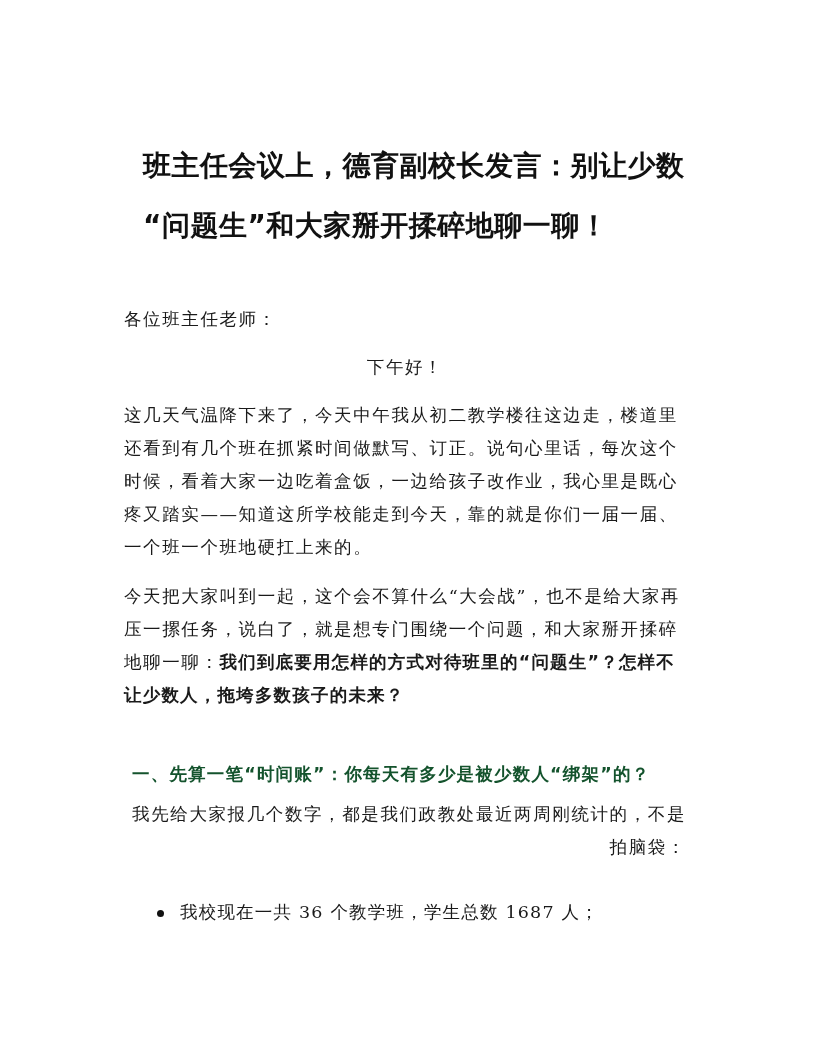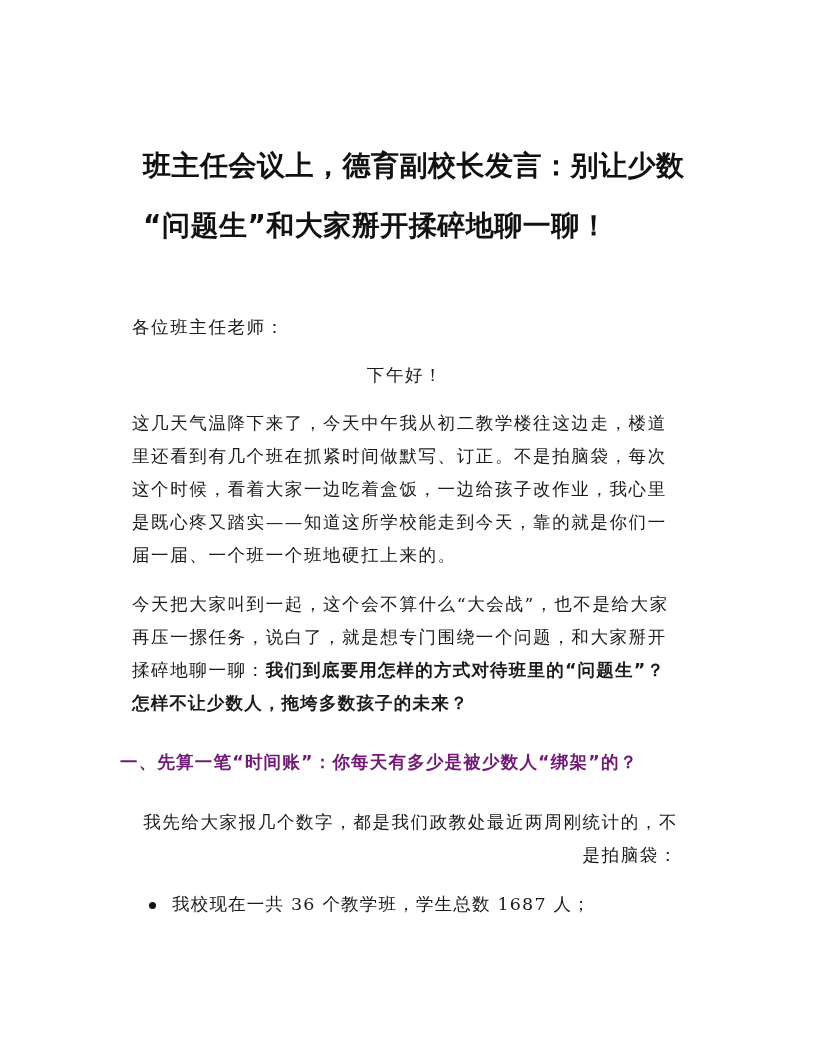--- a/index.html
+++ b/index.html
@@ -3,26 +3,26 @@
 <meta charset="utf-8">
 <style>
   html, body { margin:0; padding:0; background:#ffffff; }
   body { width:816px; height:1056px; position:relative; overflow:hidden;
          font-family:"DejaVu Serif", "Liberation Serif", serif; color:#1a1a1a; }
   .page { position:absolute; left:120px; top:0; width:570px; }
   .title { position:absolute; left:11px; top:124px; width:580px;
            font-family:"DejaVu Sans", "Liberation Sans", sans-serif;
            font-weight:bold; font-size:28px; line-height:60px; letter-spacing:0.5px; color:#111; margin:12px; }
   .title span { display:block; white-space:nowrap; }
-  p { margin:12px; font-size:17.5px; line-height:33px; letter-spacing:1.6px; }
+  p { margin:4px; font-size:17.5px; line-height:33px; letter-spacing:1.6px; }
   .para { position:absolute; left:0; width:570px; }
   .b { font-family:"DejaVu Sans", "Liberation Sans", sans-serif; font-weight:bold; letter-spacing:1.2px; }
-  h2 { position:absolute; left:0; margin:0; font-family:"DejaVu Sans", "Liberation Sans", sans-serif;
-       font-weight:bold; font-size:17.5px; line-height:33px; letter-spacing:1.2px; white-space:nowrap; color:#701a75; }
-  ul { position:absolute; left:0; margin:4px; padding:0; list-style:none; }
+  h2 { position:absolute; left:0; margin:12px; font-family:"DejaVu Sans", "Liberation Sans", sans-serif;
+       font-weight:bold; font-size:17.5px; line-height:33px; letter-spacing:1.2px; white-space:nowrap; color:#14532d; }
+  ul { position:absolute; left:0; margin:12px; padding:0; list-style:none; }
   li { position:relative; padding-left:48px; font-size:17.5px; line-height:33px; letter-spacing:1.2px; white-space:nowrap; }
   .bullet { position:absolute; left:25px; top:14px; width:7px; height:7px; border-radius:50%; background:#111; }
 </style>
 </head>
 <body>
 
 <div class="page">
 
   <h1 class="title">
     <span>班主任会议上，德育副校长发言：别让少数</span>
@@ -31,21 +31,21 @@
 
   <div class="para" style="top:299px;">
     <p>各位班主任老师：</p>
   </div>
 
   <div class="para" style="top:347px;text-align:center;">
     <p>下午好！</p>
   </div>
 
   <div class="para" style="top:395px;">
-    <p>这几天气温降下来了，今天中午我从初二教学楼往这边走，楼道里还看到有几个班在抓紧时间做默写、订正。不是拍脑袋，每次这个时候，看着大家一边吃着盒饭，一边给孩子改作业，我心里是既心疼又踏实——知道这所学校能走到今天，靠的就是你们一届一届、一个班一个班地硬扛上来的。</p>
+    <p>这几天气温降下来了，今天中午我从初二教学楼往这边走，楼道里还看到有几个班在抓紧时间做默写、订正。说句心里话，每次这个时候，看着大家一边吃着盒饭，一边给孩子改作业，我心里是既心疼又踏实——知道这所学校能走到今天，靠的就是你们一届一届、一个班一个班地硬扛上来的。</p>
   </div>
 
   <div class="para" style="top:576px;">
     <p><span>今天把大家叫到一起，这个会不算什么“大会战”，也不是给大家再压一摞任务，说白了，就是想专门围绕一个问题，和大家掰开揉碎地聊一聊：</span><span class="b">我们到底要用怎样的方式对待班里的“问题生”？怎样不让少数人，拖垮多数孩子的未来？</span></p>
   </div>
 
   <h2 style="top:746px;">一、先算一笔“时间账”：你每天有多少是被少数人“绑架”的？</h2>
 
   <div class="para" style="top:794px;text-align:right;">
     <p>我先给大家报几个数字，都是我们政教处最近两周刚统计的，不是拍脑袋：</p>

